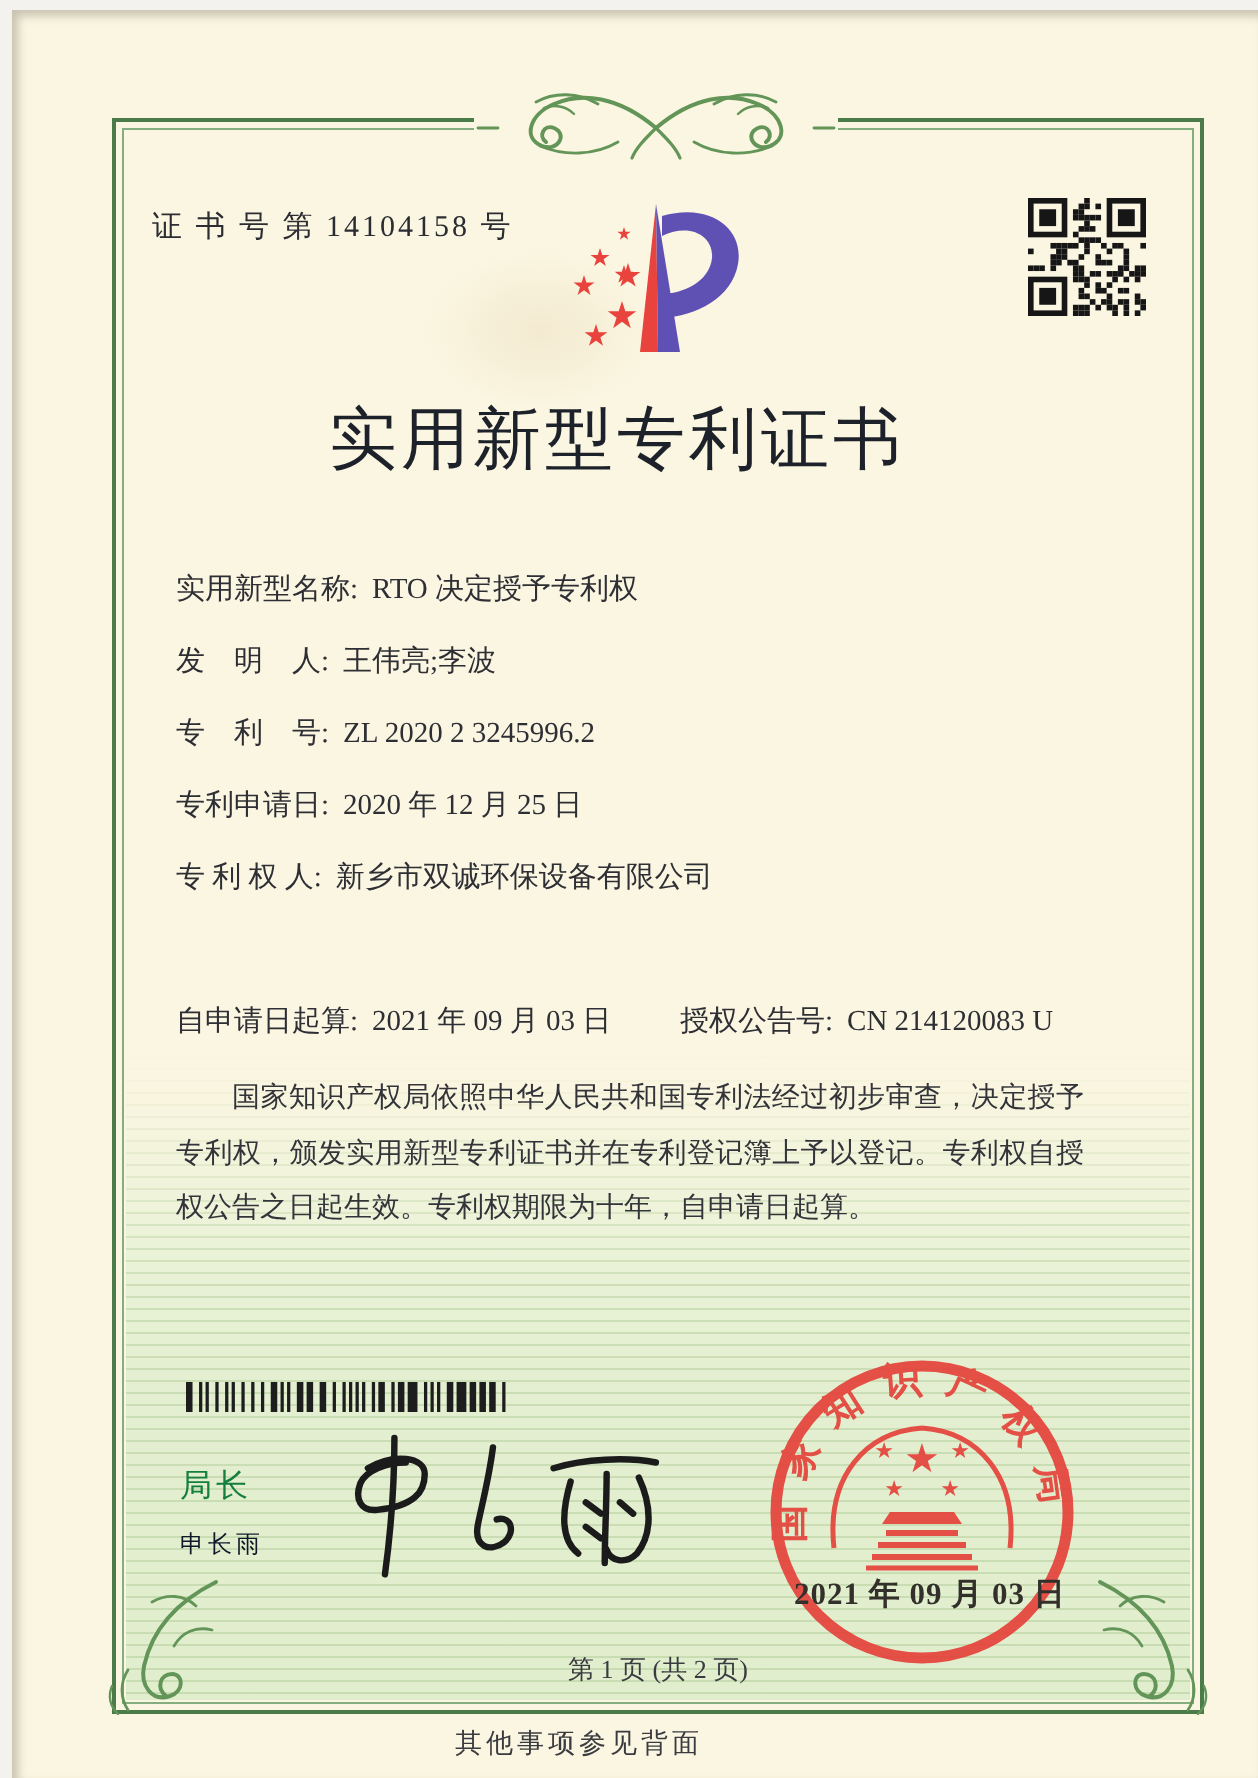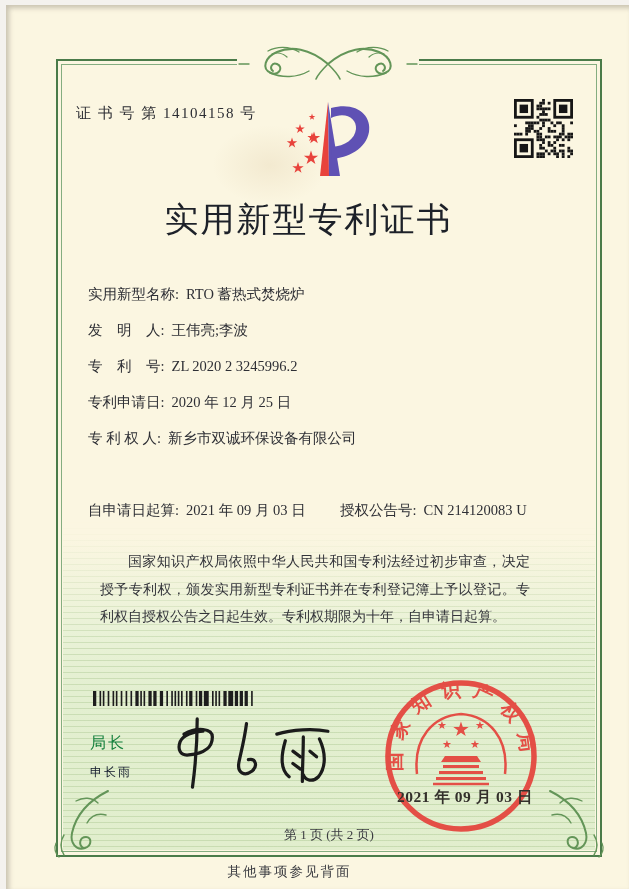--- a/index.html
+++ b/index.html
@@ -32,21 +32,21 @@
   .qr{position:absolute;left:508px;top:94px;width:59px;height:59px;z-index:3;}
   .title{position:absolute;left:50px;top:192px;width:505px;margin:0;z-index:3;
     text-align:center;font-size:34px;font-weight:500;letter-spacing:2px;
     color:#1d2129;}
   .field{position:absolute;left:82px;z-index:3;font-size:14.5px;color:#2e2f35;
     white-space:nowrap;}
   .fv{margin-left:7px;}
   .field-pair2{position:absolute;left:252px;top:0;}
   .paras{position:absolute;left:82px;top:531px;width:454px;z-index:3;
     font-size:14px;line-height:27.5px;color:#33343a;text-align:justify;}
-  .paras p{margin:12px;text-indent:2em;}
+  .paras p{margin:0;text-indent:2em;}
   .barcode{position:absolute;left:87px;top:686px;width:163px;height:15px;z-index:3;}
   .director-title{position:absolute;left:84px;top:728px;z-index:3;font-size:16px;
     letter-spacing:2px;color:#15803d;font-family:"Liberation Sans","DejaVu Sans",sans-serif;}
   .director-name{position:absolute;left:84px;top:759px;z-index:3;font-size:12px;
     letter-spacing:2px;color:#0f172a;font-family:"Liberation Sans","DejaVu Sans",sans-serif;}
   .signature{position:absolute;left:159px;top:705px;width:180px;height:88px;z-index:3;}
   .seal{position:absolute;left:375px;top:671px;width:160px;height:160px;z-index:3;opacity:.92;}
   .seal-date{position:absolute;left:391px;top:782px;z-index:4;font-size:15.5px;
     font-weight:700;color:#33302b;letter-spacing:.5px;}
   .page-indicator{position:absolute;left:50px;top:821px;width:546px;z-index:3;
@@ -236,21 +236,21 @@
       <rect x="9" y="20" width="1" height="1"></rect>
       <rect x="10" y="20" width="1" height="1"></rect>
       <rect x="15" y="20" width="1" height="1"></rect>
       <rect x="17" y="20" width="1" height="1"></rect>
       <rect x="19" y="20" width="1" height="1"></rect>
     </svg>
 
   <h1 class="title">实用新型专利证书</h1>
 
   <div class="field" style="top:280px">
-    <span>实用新型名称:</span><span class="fv">RTO 蓄热式焚烧炉</span>
+    <span>实用新型名称:</span><span class="fv">RTO 决定授予专利权</span>
   </div>
   <div class="field" style="top:316px">
     <span>发　明　人:</span><span class="fv">王伟亮;李波</span>
   </div>
   <div class="field" style="top:352px">
     <span>专　利　号:</span><span class="fv">ZL 2020 2 3245996.2</span>
   </div>
   <div class="field" style="top:388px">
     <span>专利申请日:</span><span class="fv">2020 年 12 月 25 日</span>
   </div>

